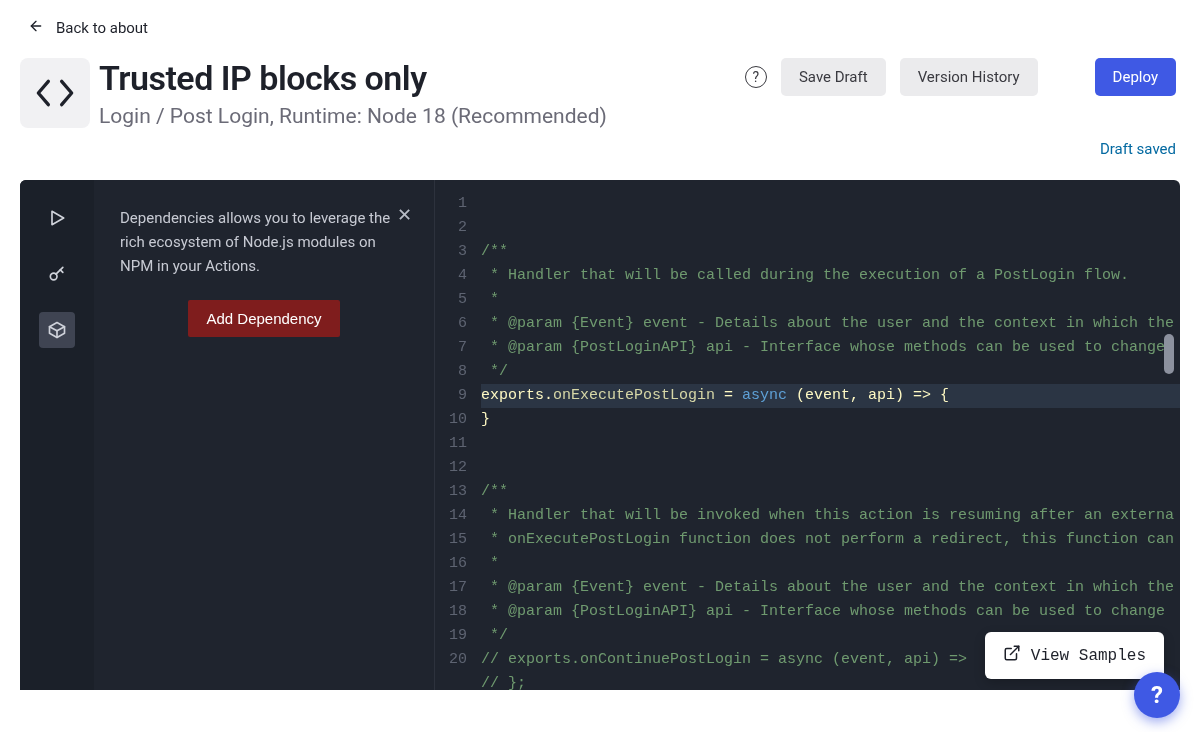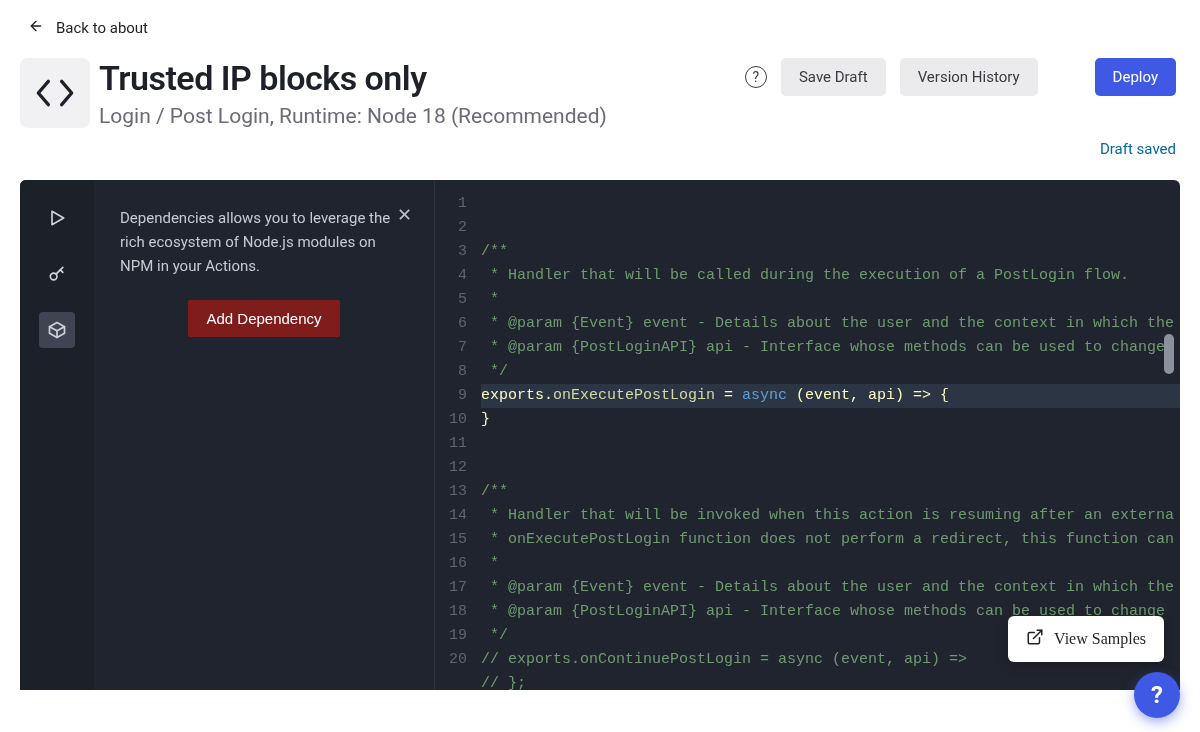--- a/index.html
+++ b/index.html
@@ -173,28 +173,28 @@
   }
   .code-lines .line { height: 24px; }
   .code-lines .line.hl { background: #2b3544; }
   .tok-comment { color: #6f9a6f; }
   .tok-keyword { color: #5ea0d6; margin-top: 20px; }
   .tok-fn { color: #d6d7a7; }
   .tok-plain { color: #fef9c3; }
   .view-samples {
     position: absolute;
     right: 16px;
-    bottom: 28px;
+    bottom: 11px;
     background: #fff;
     border-radius: 6px;
     padding: 12px 18px;
     display: flex;
     align-items: center;
     gap: 10px;
-    font-family: Liberation Serif, serif;
+    font-family: Liberation Mono, monospace;
     font-size: 16px;
     color: #1e212a;
     box-shadow: 0 4px 12px rgba(0,0,0,0.2);
     cursor: pointer;
   }
   .view-samples svg { width: 18px; height: 18px; }
   .scroll-thumb {
     position: absolute;
     right: 6px;
     top: 154px;

